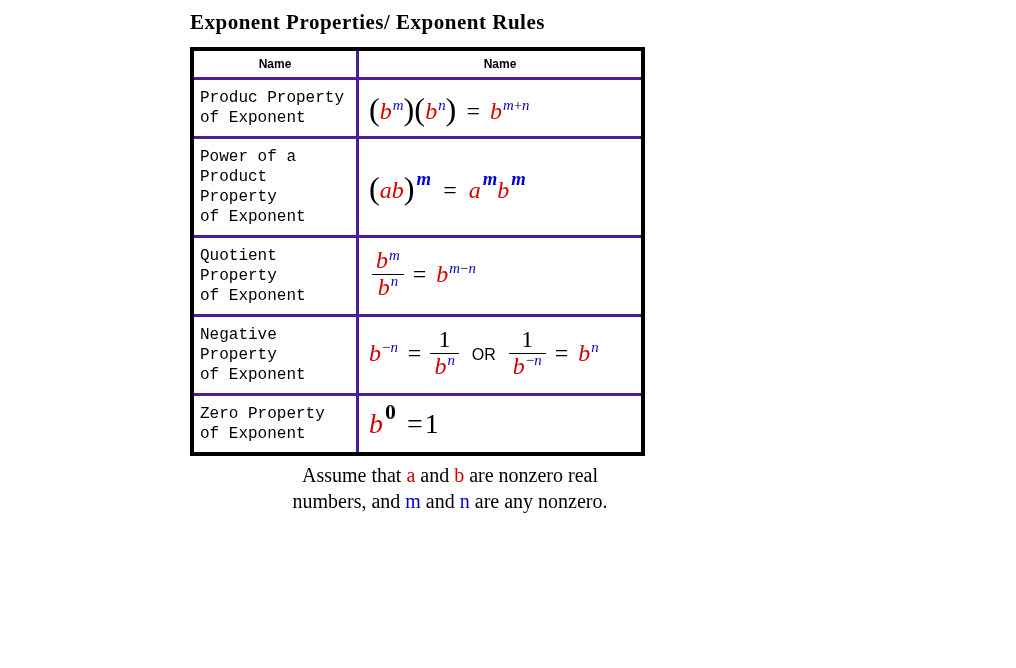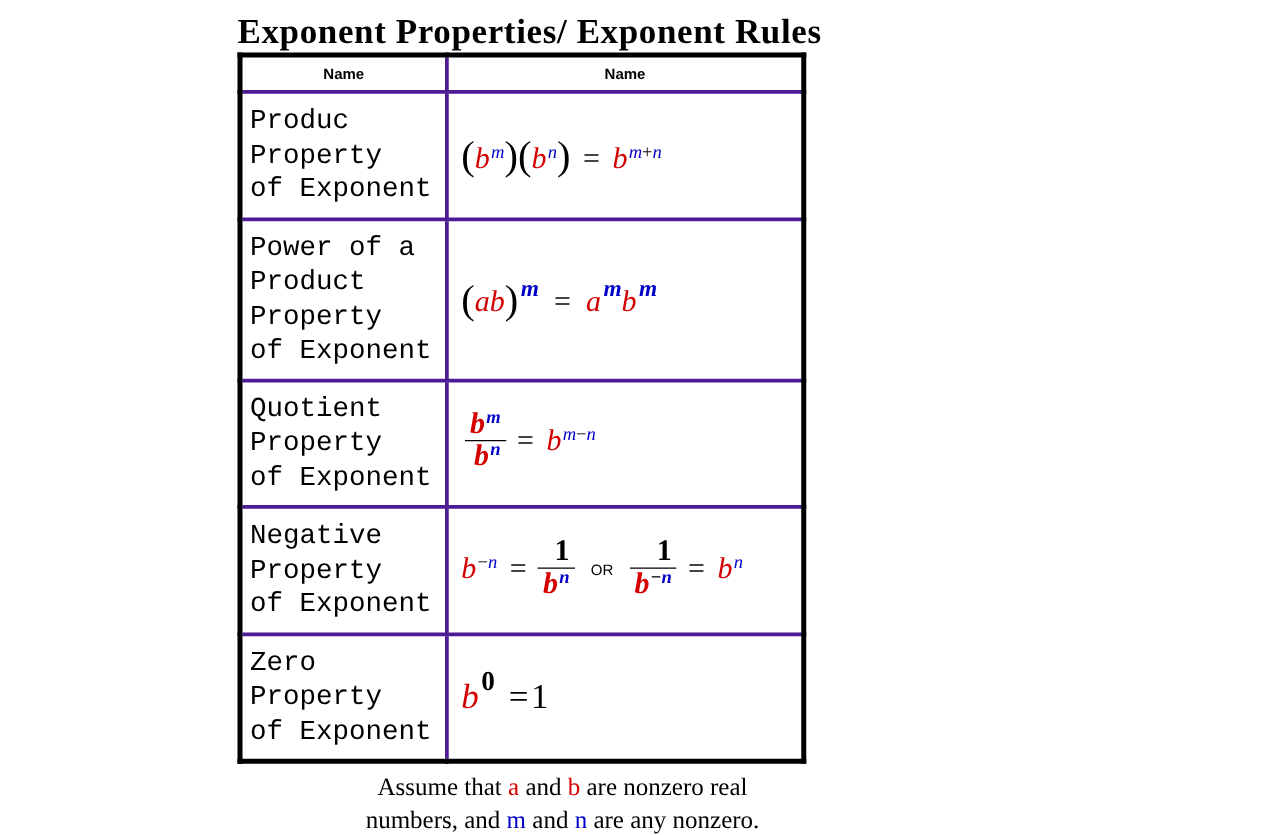--- a/index.html
+++ b/index.html
@@ -11,43 +11,43 @@
     height: 668px;
     overflow: hidden;
   }
   .page {
     margin-left: 190px;
     margin-top: 10px;
   }
   .title {
     font-family: 'Bodoni MT', 'Didot', 'Georgia', serif;
     font-weight: 900;
-    font-size: 28px;
+    font-size: 21px;
     letter-spacing: 0.5px;
-    margin-bottom: 0;
+    margin-bottom: 12px;
   }
   table.rules {
     border-collapse: collapse;
     border: 4px solid #000;
   }
   table.rules th, table.rules td {
     border: 3px solid #4c1d95;
     vertical-align: middle;
     text-align: left;
   }
   table.rules th {
     font-family: Helvetica, Arial, sans-serif;
     font-size: 12px;
     font-weight: 700;
     text-align: center;
     padding: 6px 4px;
   }
   td.name {
     font-family: 'Courier New', Courier, monospace;
-    font-size: 22px;
+    font-size: 16px;
     line-height: 1.25;
     text-align: center;
     padding: 8px 6px;
     width: 150px;
   }
   td.rule {
     padding: 6px 12px 6px 10px;
     width: 260px;
     font-family: 'Times New Roman', serif;
     font-size: 24px;
@@ -74,36 +74,35 @@
   }
   .lparen, .rparen {
     font-style: normal;
     font-size: 1.35em;
     position: relative;
     top: 0.04em;
   }
   .frac {
     display: inline-block;
     vertical-align: middle;
-    text-align: right;
+    text-align: center;
     position: relative;
     top: -2px;
     margin: 0 3px;
-    font-weight: bold;
   }
   .frac .num, .frac .den {
     display: block;
     line-height: 1.05;
     padding: 0 4px;
   }
   .frac .num { border-bottom: 1.5px solid #000; }
   .orlabel {
     font-family: Helvetica, Arial, sans-serif;
     font-style: normal;
-    font-size: 12px;
+    font-size: 16px;
     vertical-align: middle;
     margin: 0 4px;
     text-align: right;
   }
   .footer {
     margin-top: 6px;
     margin-left: 50px;
     font-family: Georgia, 'Times New Roman', serif;
     font-size: 20px;
     line-height: 1.3;

